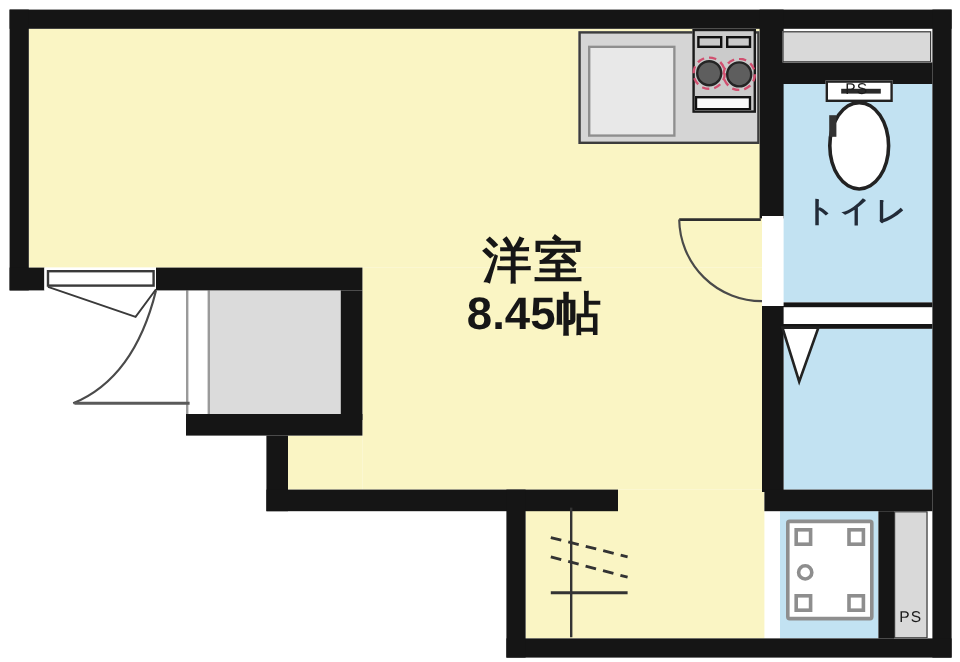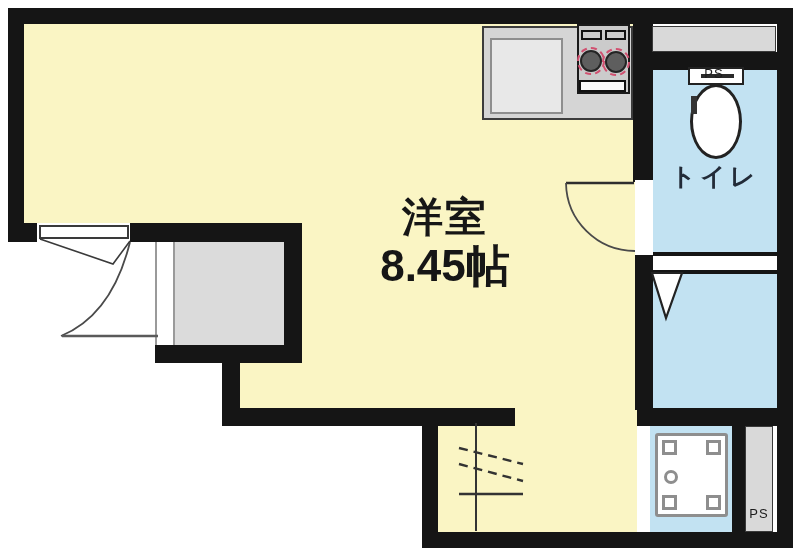--- a/index.html
+++ b/index.html
@@ -29,21 +29,21 @@
   .bowl{background:#fff;border:3px solid #222;border-radius:50%;box-sizing:border-box;}
   .hinge{background:#333;}
   .pan{background:#fff;border:3px solid #8e8e8e;border-radius:3px;box-sizing:border-box;}
   .pan-tab{position:absolute;width:15px;height:15px;background:#fff;border:3px solid #8e8e8e;box-sizing:border-box;}
   .pan-drain{position:absolute;width:14px;height:14px;background:#fff;border:3px solid #8e8e8e;border-radius:50%;box-sizing:border-box;}
   .leaf{background:#fff;border:2px solid #3a3a3a;box-sizing:border-box;}
   .step-strip{background:#fff;border-left:2px solid #9a9a9a;border-right:2px solid #9a9a9a;box-sizing:border-box;}
   
   .t{color:#161616;text-align:center;line-height:1.15;}
   .room-title{font-size:41px;font-weight:bold;letter-spacing:2px;white-space:nowrap;}
-  .room-size{font-size:44px;font-weight:bold;white-space:nowrap;}
+  .room-size{font-size:38px;font-weight:bold;white-space:nowrap;}
   .genkan-t{font-size:30px;font-weight:bold;letter-spacing:3px;}
   .toilet-t{font-size:25px;font-weight:600;color:#222b38;letter-spacing:4px;}
   .sr-t{font-size:28px;font-weight:bold;color:#1d2733;letter-spacing:1px;}
   .ps-t{font-size:13px;font-weight:normal;color:#1c1c1c;letter-spacing:1px;margin-top:36px;}
   svg{position:absolute;left:0;top:0;pointer-events:none;}
 </style>
 </head>
 <body>
 
 <div id="plan">

